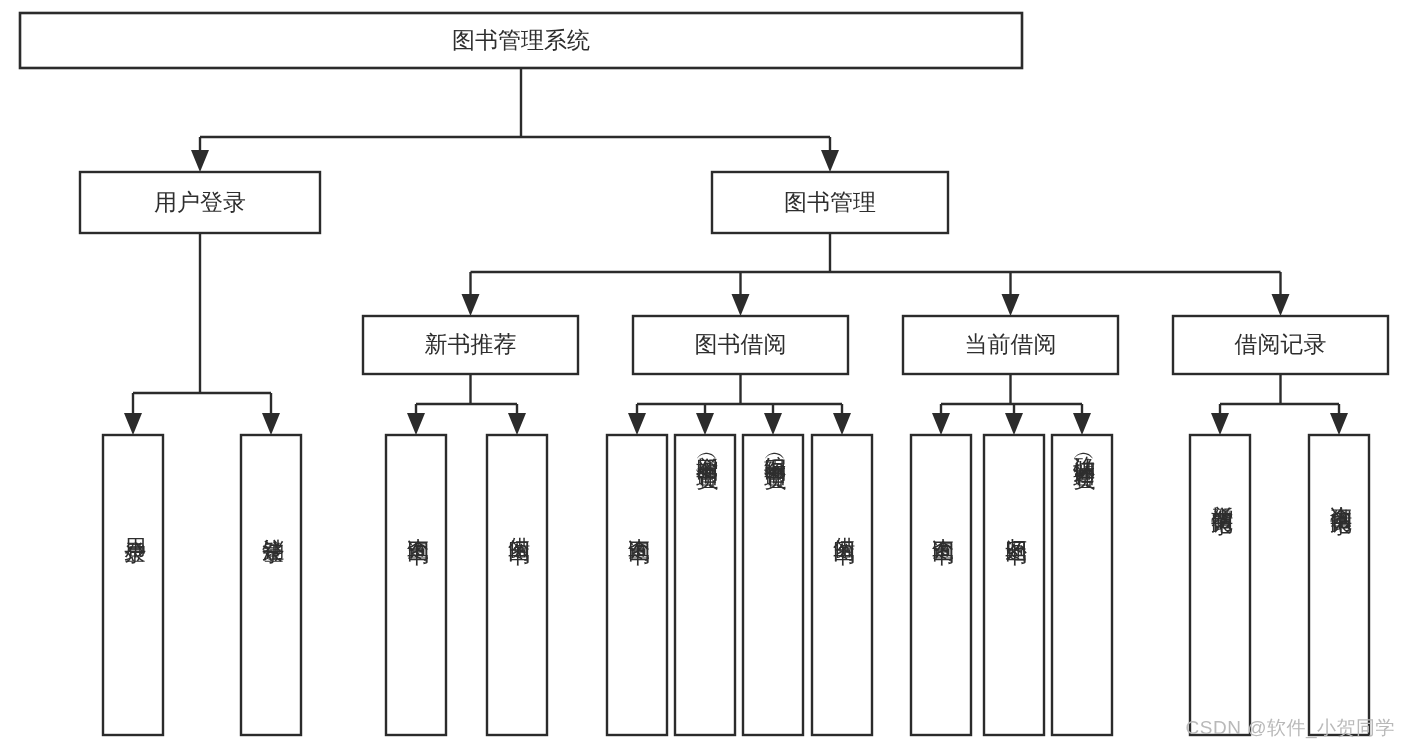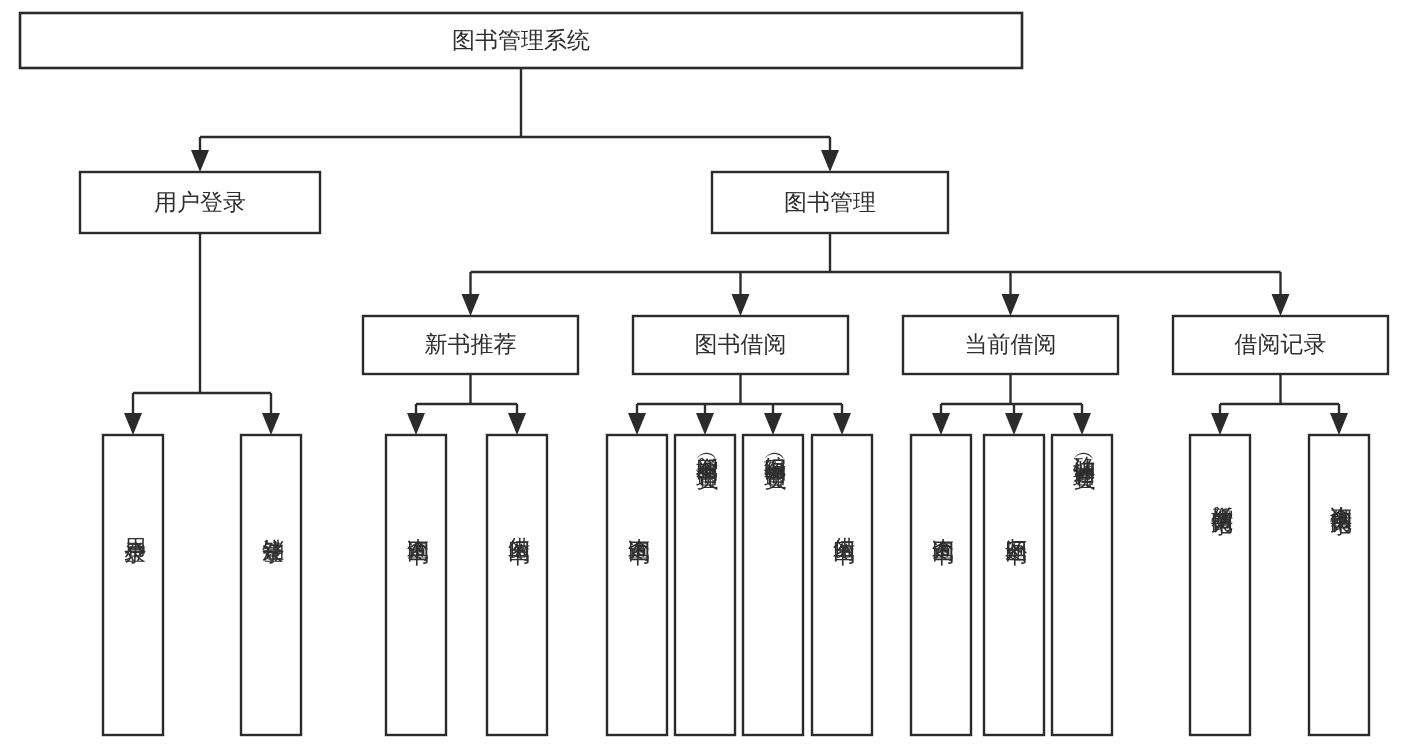--- a/index.html
+++ b/index.html
@@ -204,13 +204,14 @@
         <g>
           <rect x="1190" y="435" width="60" height="300" class="node-box level-3"></rect>
           <text class="node-label vertical-label" x="1221" y="493.5" dominant-baseline="hanging" text-anchor="middle" writing-mode="tb">新增借阅记录</text>
         </g>
         <g>
           <rect x="1309" y="435" width="60" height="300" class="node-box level-3"></rect>
           <text class="node-label vertical-label" x="1340" y="493.5" dominant-baseline="hanging" text-anchor="middle" writing-mode="tb">查询借阅记录</text>
         </g>
       </g>
     </svg>
+  <div class="watermark-text">CSDN @软件_小贺同学</div>
 </div>
 
 </body></html>

